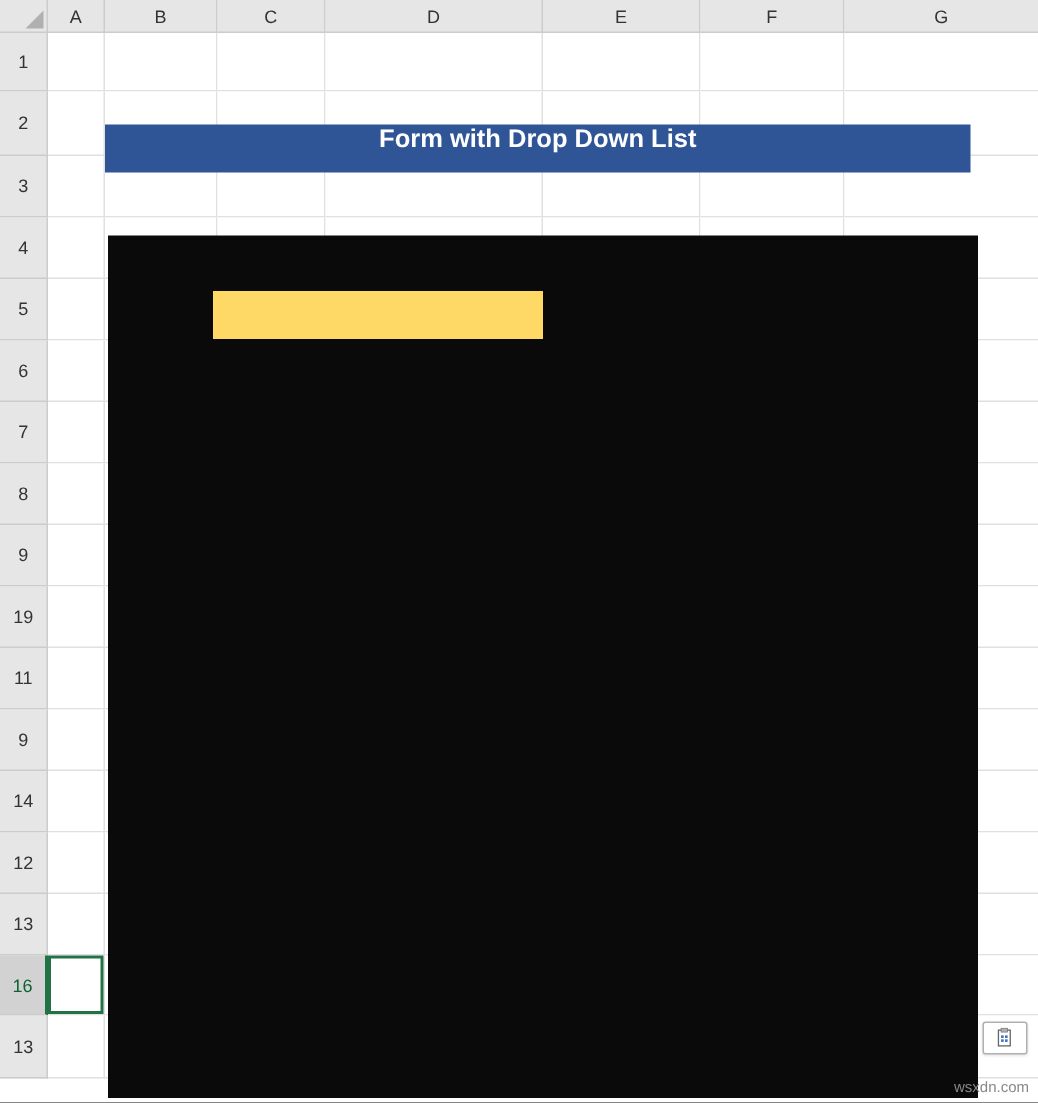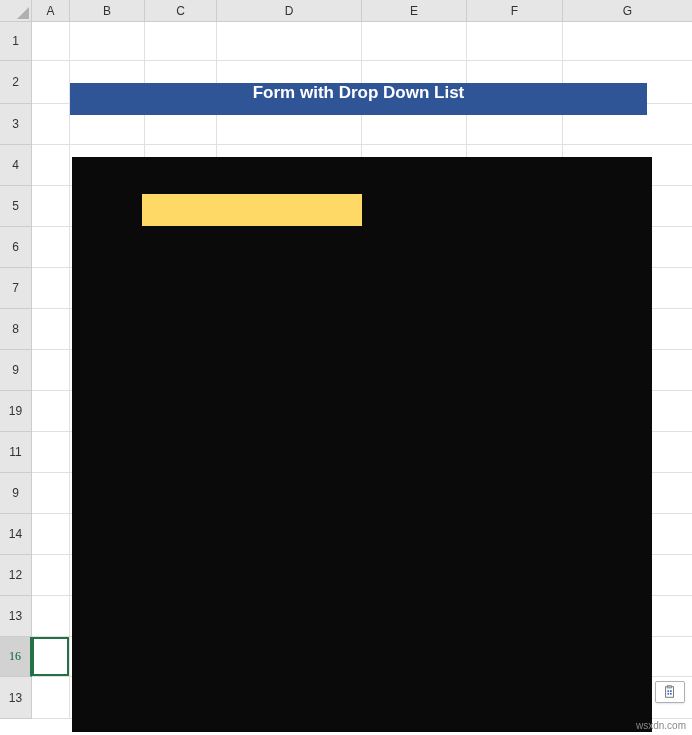--- a/index.html
+++ b/index.html
@@ -50,21 +50,20 @@
       display: flex;
       align-items: center;
       justify-content: center;
       font-size: 12px;
       color: #333;
     }
     .row-header.selected {
       background: #d2d2d2;
       color: #0a6332;
       border-right: 2px solid #217346;
-      font-family: Liberation Serif, serif;
     }
     .col-section {
       flex: 1;
       display: flex;
       flex-direction: column;
     }
     .col-headers {
       display: flex;
       height: 22px;
     }

